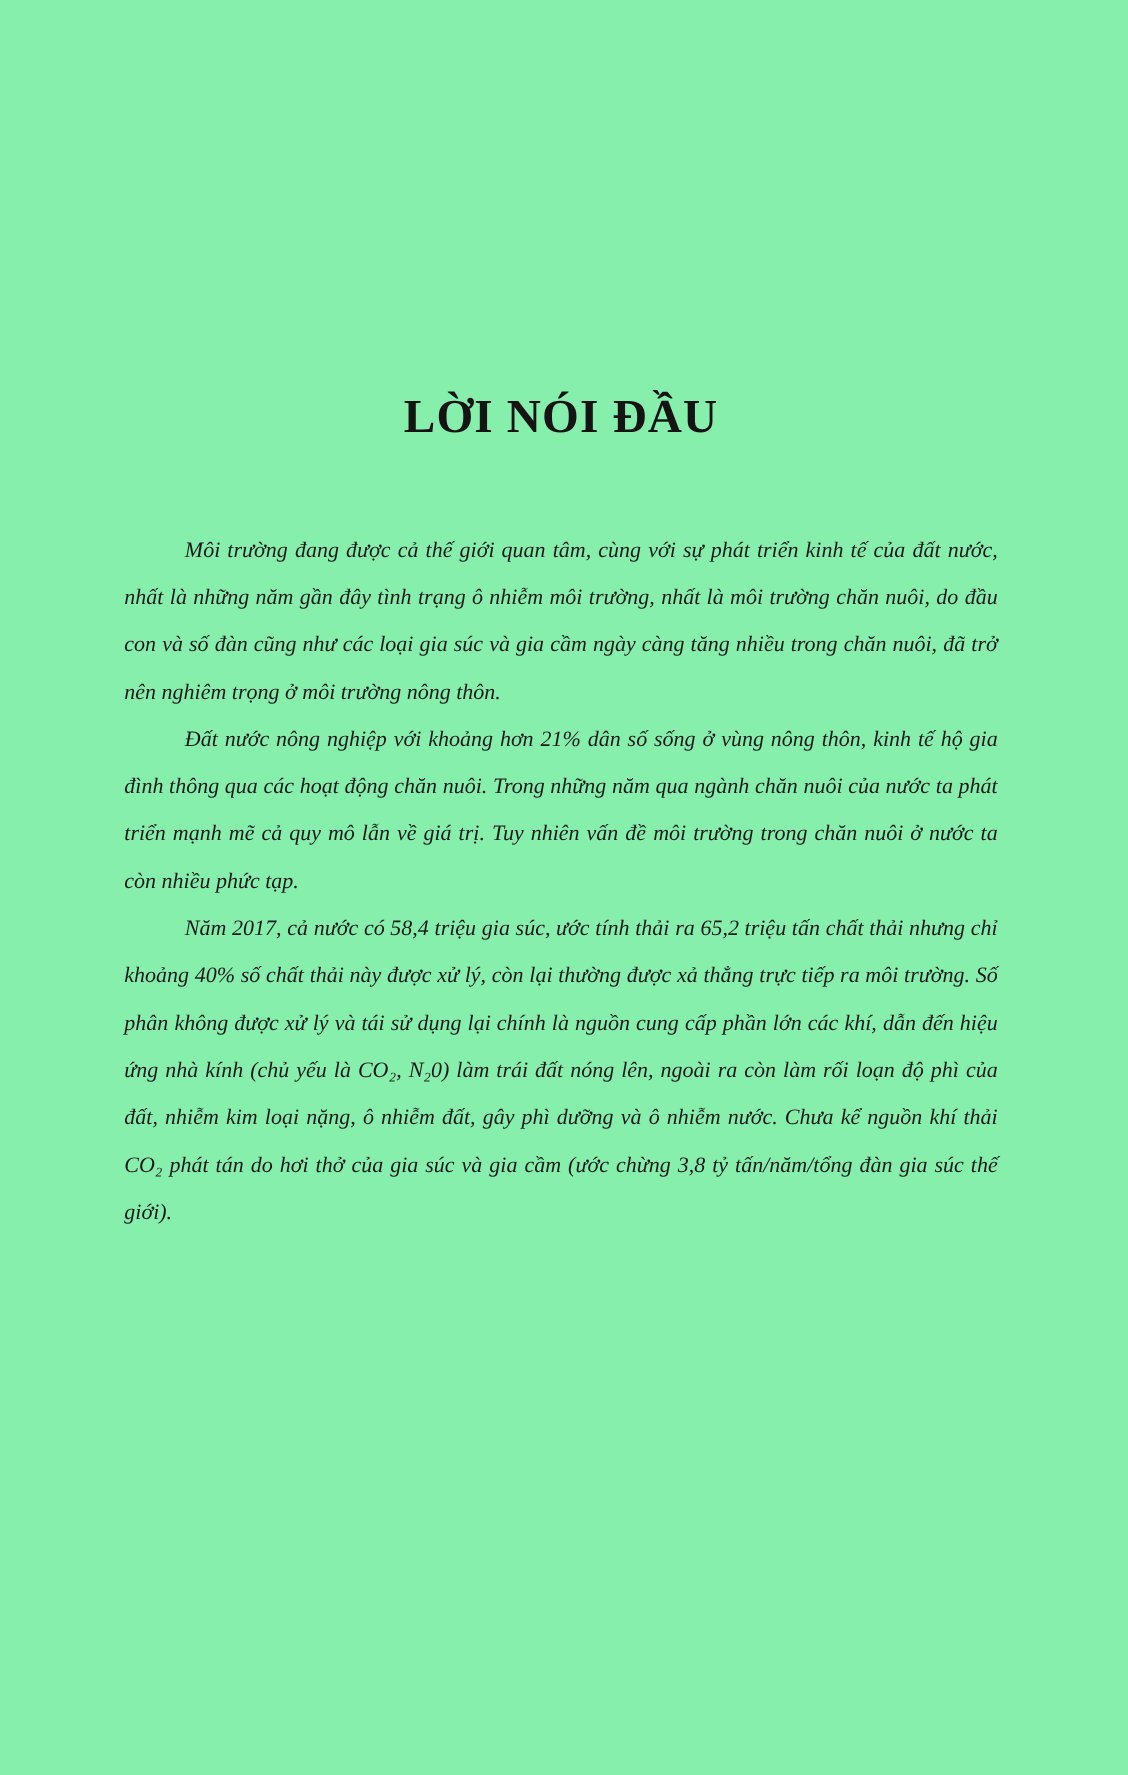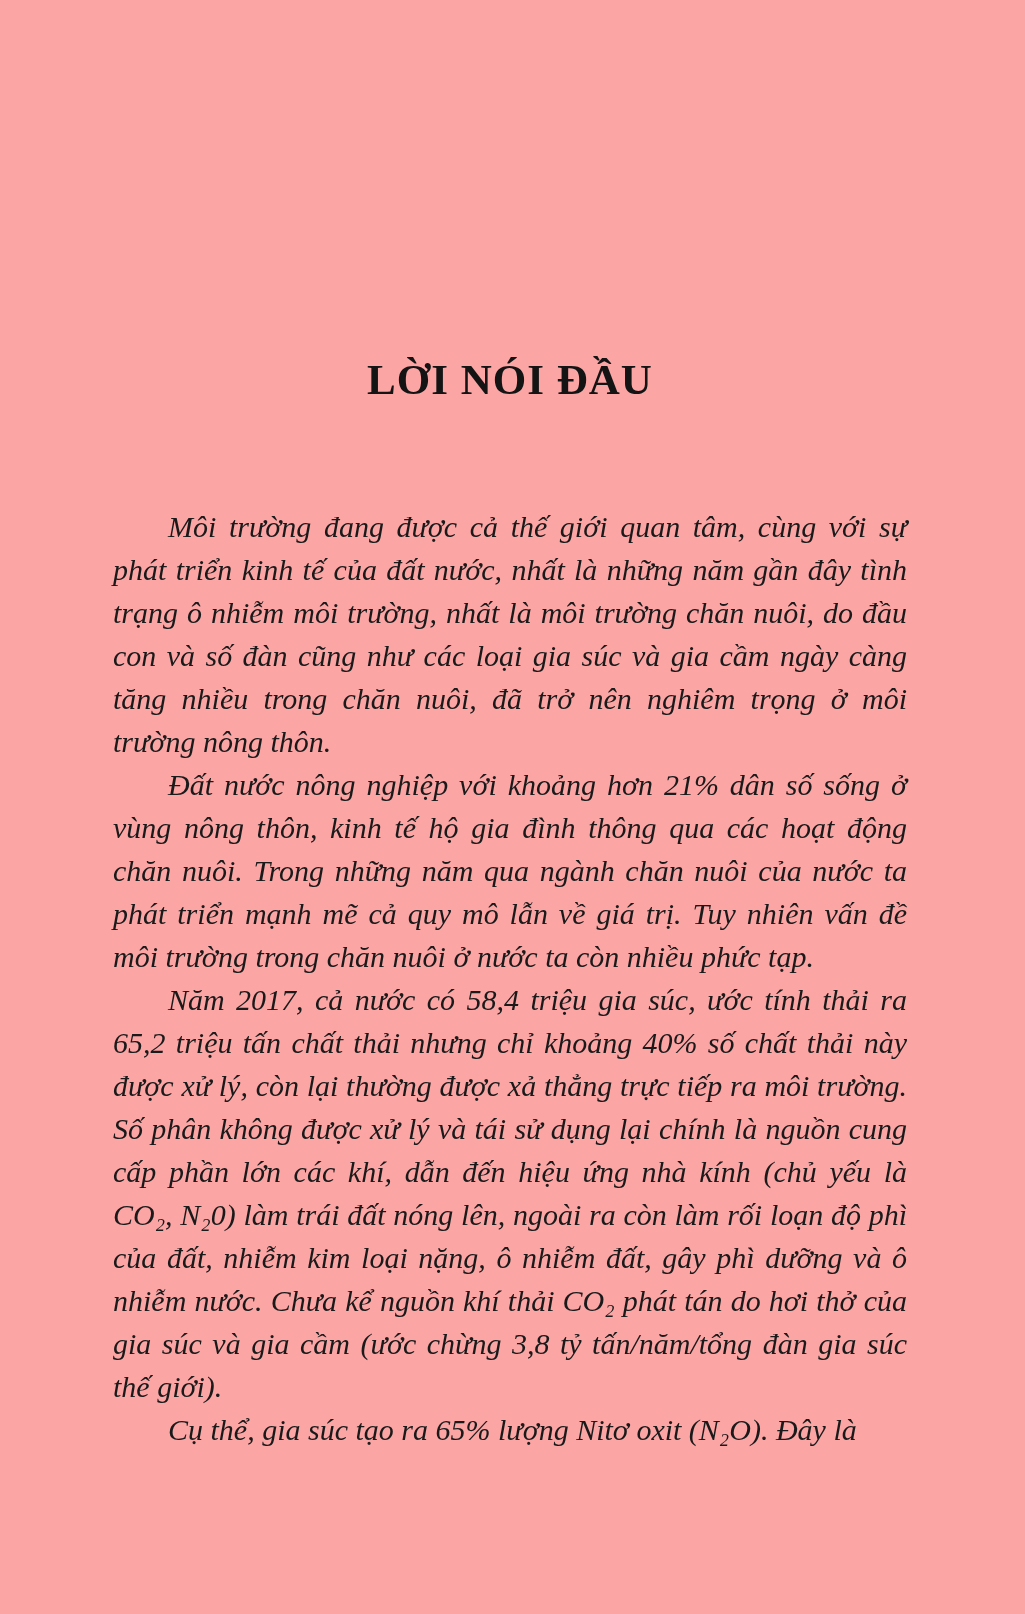--- a/index.html
+++ b/index.html
@@ -4,21 +4,21 @@
 <style>
   html, body {
     margin: 0;
     padding: 0;
     background: #ffffff;
   }
   .page {
     position: relative;
     width: 1025px;
     height: 1614px;
-    background: #fca5a5;
+    background: #86efac;
     overflow: hidden;
     font-family: "Liberation Serif", "DejaVu Serif", serif;
     color: #161616;
   }
   .content {
     position: absolute;
     left: 113px;
     top: 0;
     width: 794px;
   }
@@ -28,39 +28,38 @@
     text-align: center;
     font-family: "Liberation Serif", "DejaVu Serif", serif;
     font-weight: bold;
     font-style: normal;
     font-size: 43px;
     line-height: 1.1;
     letter-spacing: 1px;
     color: #141414;
   }
   .body-text {
-    margin-top: 102px;
+    margin-top: 76px;
     font-style: italic;
-    font-size: 30px;
+    font-size: 20px;
     line-height: 43px;
     text-align: justify;
     color: #1a1a1a;
   }
   .body-text p {
     margin: 0;
     padding: 0;
     text-indent: 55px;
   }
 </style>
 </head>
 <body>
 
 <div class="page">
   <div class="content">
     <h1 class="doc-title">LỜI NÓI ĐẦU</h1>
     <div class="body-text">
       <p>Môi trường đang được cả thế giới quan tâm, cùng với sự phát triển kinh tế của đất nước, nhất là những năm gần đây tình trạng ô nhiễm môi trường, nhất là môi trường chăn nuôi, do đầu con và số đàn cũng như các loại gia súc và gia cầm ngày càng tăng nhiều trong chăn nuôi, đã trở nên nghiêm trọng ở môi trường nông thôn.</p>
       <p>Đất nước nông nghiệp với khoảng hơn 21% dân số sống ở vùng nông thôn, kinh tế hộ gia đình thông qua các hoạt động chăn nuôi. Trong những năm qua ngành chăn nuôi của nước ta phát triển mạnh mẽ cả quy mô lẫn về giá trị. Tuy nhiên vấn đề môi trường trong chăn nuôi ở nước ta còn nhiều phức tạp.</p>
       <p>Năm 2017, cả nước có 58,4 triệu gia súc, ước tính thải ra 65,2 triệu tấn chất thải nhưng chỉ khoảng 40% số chất thải này được xử lý, còn lại thường được xả thẳng trực tiếp ra môi trường. Số phân không được xử lý và tái sử dụng lại chính là nguồn cung cấp phần lớn các khí, dẫn đến hiệu ứng nhà kính (chủ yếu là CO₂, N₂0) làm trái đất nóng lên, ngoài ra còn làm rối loạn độ phì của đất, nhiễm kim loại nặng, ô nhiễm đất, gây phì dưỡng và ô nhiễm nước. Chưa kể nguồn khí thải CO₂ phát tán do hơi thở của gia súc và gia cầm (ước chừng 3,8 tỷ tấn/năm/tổng đàn gia súc thế giới).</p>
-      <p>Cụ thể, gia súc tạo ra 65% lượng Nitơ oxit (N₂O). Đây là</p>
     </div>
   </div>
 </div>
 
 </body></html>

